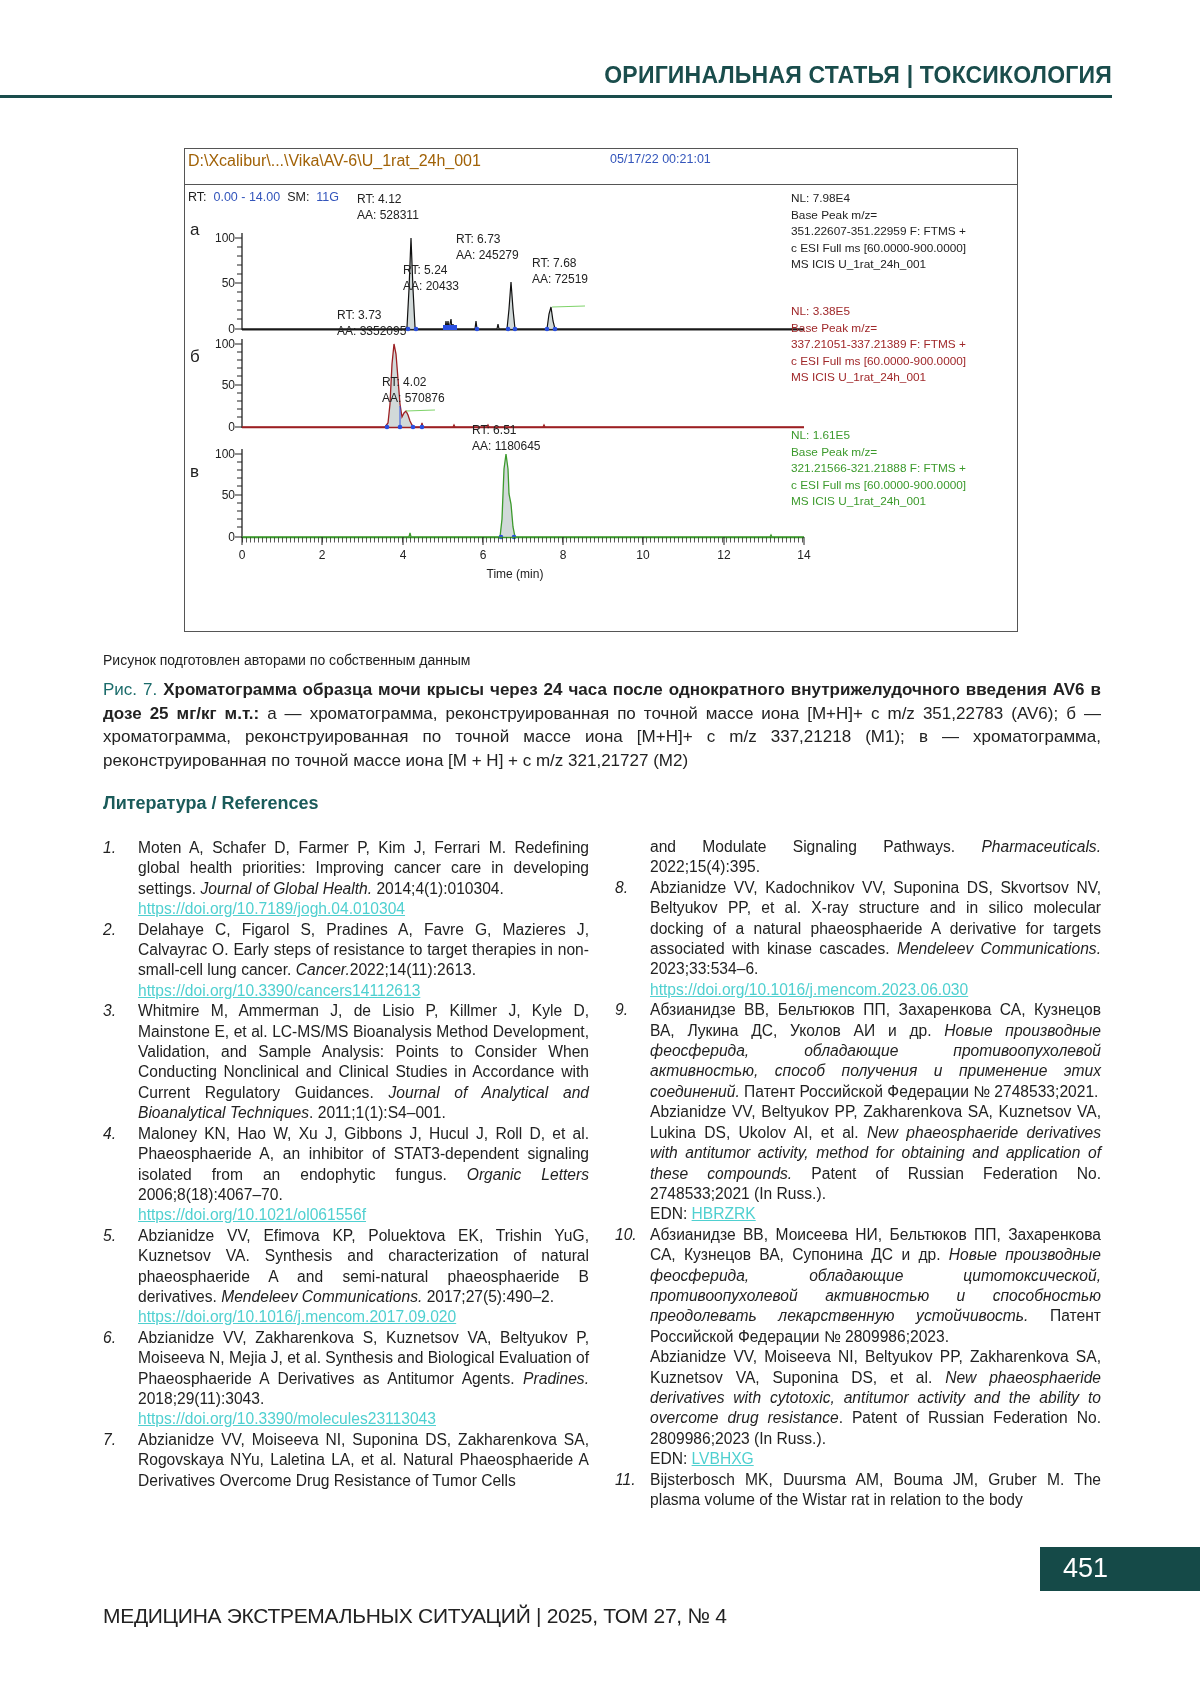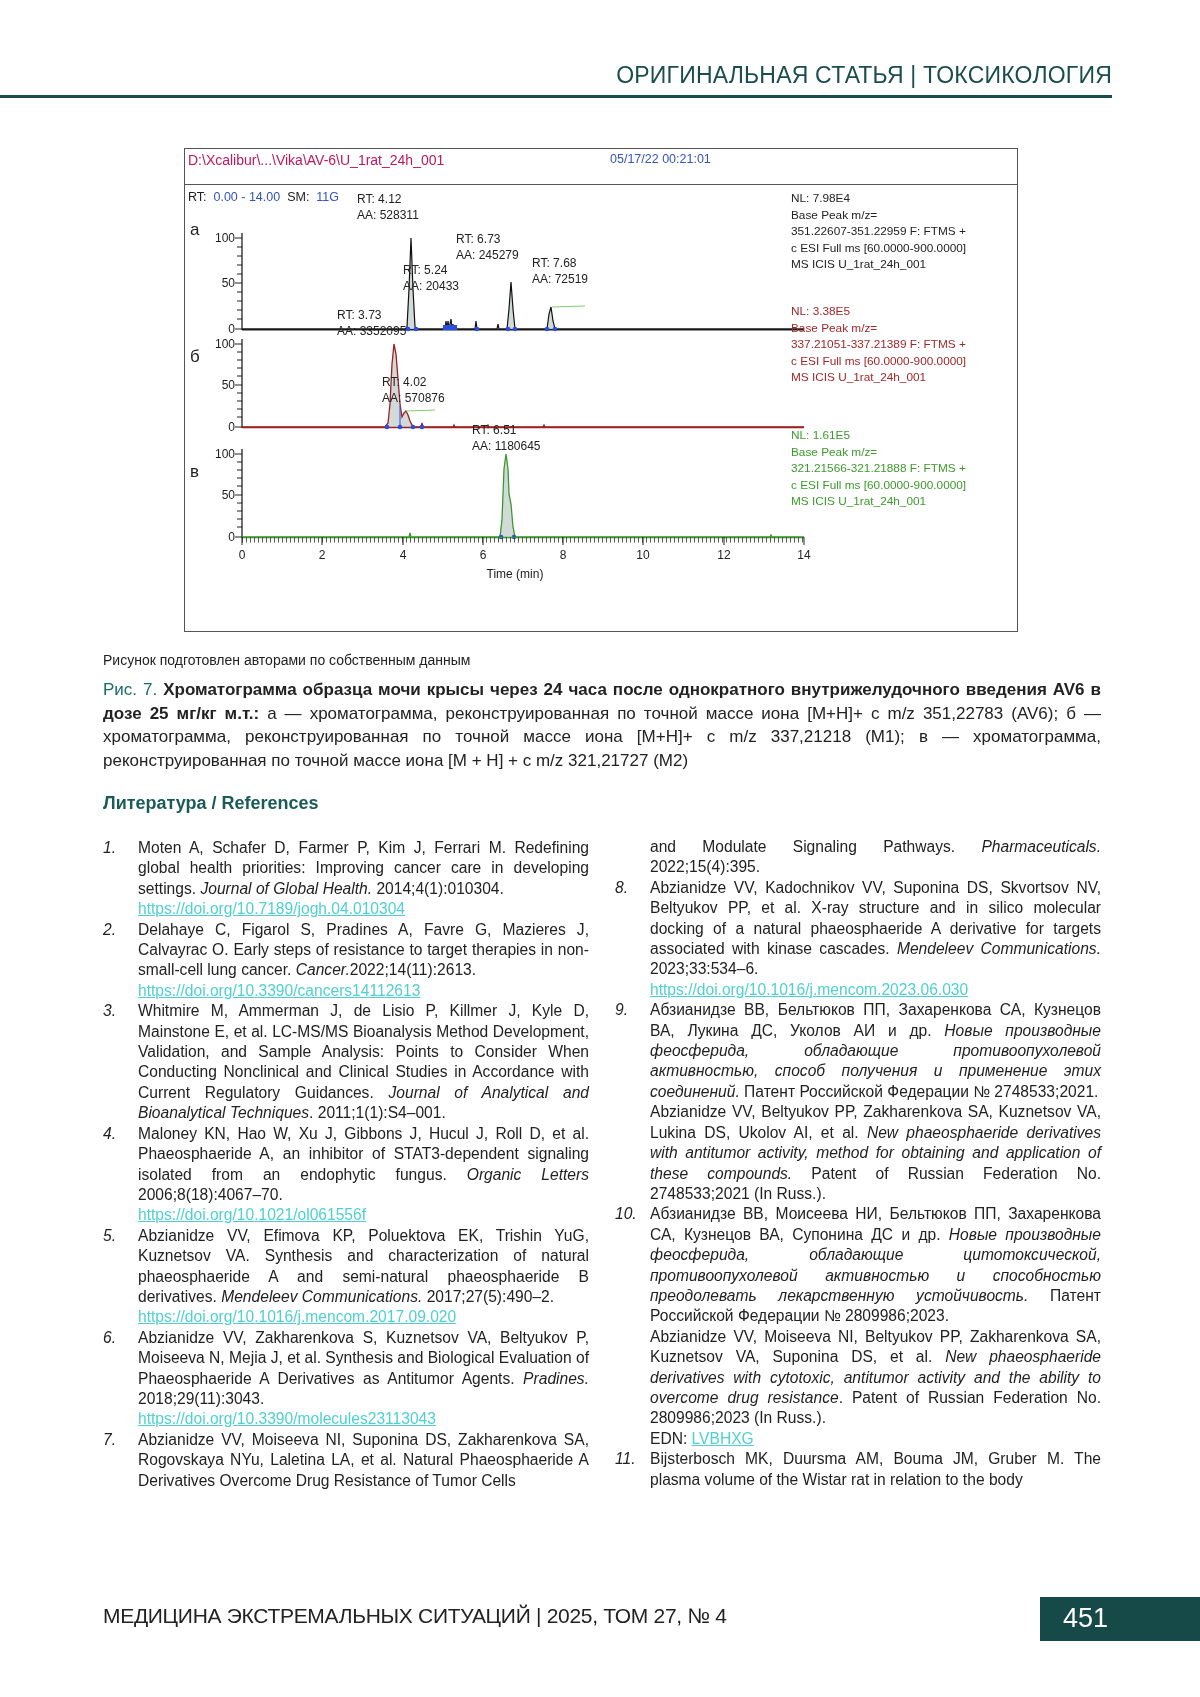--- a/index.html
+++ b/index.html
@@ -1,22 +1,22 @@
 <!DOCTYPE html>
 <html><head>
 <meta charset="utf-8">
 <style>
   html, body { margin:0; padding:0; background:#fff; }
   body { width:1200px; height:1697px; position:relative; overflow:hidden; font-family:"Liberation Sans", sans-serif; color:#222; }
-  .hdr { position:absolute; left:0; top:62px; width:1112px; text-align:right; font-family:"Liberation Sans", sans-serif; font-weight:normal; font-size:23px; color:#1a4d4c; letter-spacing:0.2px; }
+  .hdr { position:absolute; left:0; top:62px; width:1112px; text-align:right; font-family:"Liberation Sans", sans-serif; font-weight:bold; font-size:23px; color:#1a4d4c; letter-spacing:0.2px; }
   .hdr-rule { position:absolute; left:0; top:95px; width:1112px; height:3px; background:#1a4d4c; }
 
   .fig { position:absolute; left:184px; top:148px; width:834px; height:484px; border:1.5px solid #555; box-sizing:border-box; }
   .fig-toprow { position:absolute; left:0; top:0; width:100%; height:35px; border-bottom:1.5px solid #555; }
-  .fig-path { position:absolute; left:3px; top:3px; font-size:14px; color:#be185d; }
+  .fig-path { position:absolute; left:3px; top:3px; font-size:16px; color:#a16207; }
   .fig-date { position:absolute; left:425px; top:3px; font-size:12.5px; color:#3355bb; }
   .fig-rt { position:absolute; left:3px; top:41px; font-size:12.5px; color:#222; }
   .fig-rt .v { color:#3355bb; }
   .fig svg { position:absolute; left:0; top:0; }
   .info { position:absolute; font-size:11.8px; line-height:16.5px; }
   .info.a { color:#222; }
   .info.b { color:#a0282a; }
   .info.c { color:#3c9a2c; }
 
   .source { position:absolute; left:103px; top:652px; font-size:14px; color:#222; }
@@ -31,21 +31,21 @@
   .ref { display:flex; }
   .ref .num { width:35px; flex:none; font-style:italic; }
   .ref .body { flex:1; text-align:justify; }
   .ref .body i { font-style:italic; }
   .link { color:#4fd0d0; text-decoration:underline; display:block; text-align:left; }
   .cont { padding-left:35px; text-align:justify; }
   .ilink { color:#4fd0d0; text-decoration:underline; }
   .plain { display:block; text-align:left; }
 
   .footer { position:absolute; left:103px; top:1604px; font-size:21px; color:#222; letter-spacing:-0.3px; }
-  .pagebox { position:absolute; left:1040px; top:1597px; width:160px; height:44px; background:#154a48; }
+  .pagebox { position:absolute; left:1040px; top:1547px; width:160px; height:44px; background:#154a48; }
   .pagenum { position:absolute; left:23px; top:6px; font-size:27px; color:#fff; }
 </style>
 </head>
 <body>
 
 <div class="hdr">ОРИГИНАЛЬНАЯ СТАТЬЯ | ТОКСИКОЛОГИЯ</div>
 <div class="hdr-rule"></div>
 
 <div class="fig">
   <div class="fig-toprow">
@@ -283,21 +283,21 @@
   </div>
   <div class="ref">
     <span class="num">8.</span>
     <div class="body"><span>Abzianidze VV, Kadochnikov VV, Suponina DS, Skvortsov NV, Beltyukov PP, et al. X-ray structure and in silico molecular docking of a natural phaeosphaeride A derivative for targets associated with kinase cascades. </span><i>Mendeleev Communications.</i><span> 2023;33:534–6.</span>
       <a class="link">https://doi.org/10.1016/j.mencom.2023.06.030</a></div>
   </div>
   <div class="ref">
     <span class="num">9.</span>
     <div class="body"><span>Абзианидзе ВВ, Бельтюков ПП, Захаренкова СА, Кузнецов ВА, Лукина ДС, Уколов АИ и др. </span><i>Новые производные феосферида, обладающие противоопухолевой активностью, способ получения и применение этих соединений.</i><span> Патент Российской Федерации № 2748533;2021.</span>
       <br><span>Abzianidze VV, Beltyukov PP, Zakharenkova SA, Kuznetsov VA, Lukina DS, Ukolov AI, et al. </span><i>New phaeosphaeride derivatives with antitumor activity, method for obtaining and application of these compounds.</i><span> Patent of Russian Federation No. 2748533;2021 (In Russ.).</span>
-      </div>
+      <span class="plain"><span>EDN: </span><a class="ilink">HBRZRK</a></span></div>
   </div>
   <div class="ref">
     <span class="num">10.</span>
     <div class="body"><span>Абзианидзе ВВ, Моисеева НИ, Бельтюков ПП, Захаренкова СА, Кузнецов ВА, Супонина ДС и др. </span><i>Новые производные феосферида, обладающие цитотоксической, противоопухолевой активностью и способностью преодолевать лекарственную устойчивость.</i><span> Патент Российской Федерации № 2809986;2023.</span>
       <br><span>Abzianidze VV, Moiseeva NI, Beltyukov PP, Zakharenkova SA, Kuznetsov VA, Suponina DS, et al. </span><i>New phaeosphaeride derivatives with cytotoxic, antitumor activity and the ability to overcome drug resistance</i><span>. Patent of Russian Federation No. 2809986;2023 (In Russ.).</span>
       <span class="plain"><span>EDN: </span><a class="ilink">LVBHXG</a></span></div>
   </div>
   <div class="ref">
     <span class="num">11.</span>
     <div class="body"><span>Bijsterbosch MK, Duursma AM, Bouma JM, Gruber M. The plasma volume of the Wistar rat in relation to the body</span></div>

